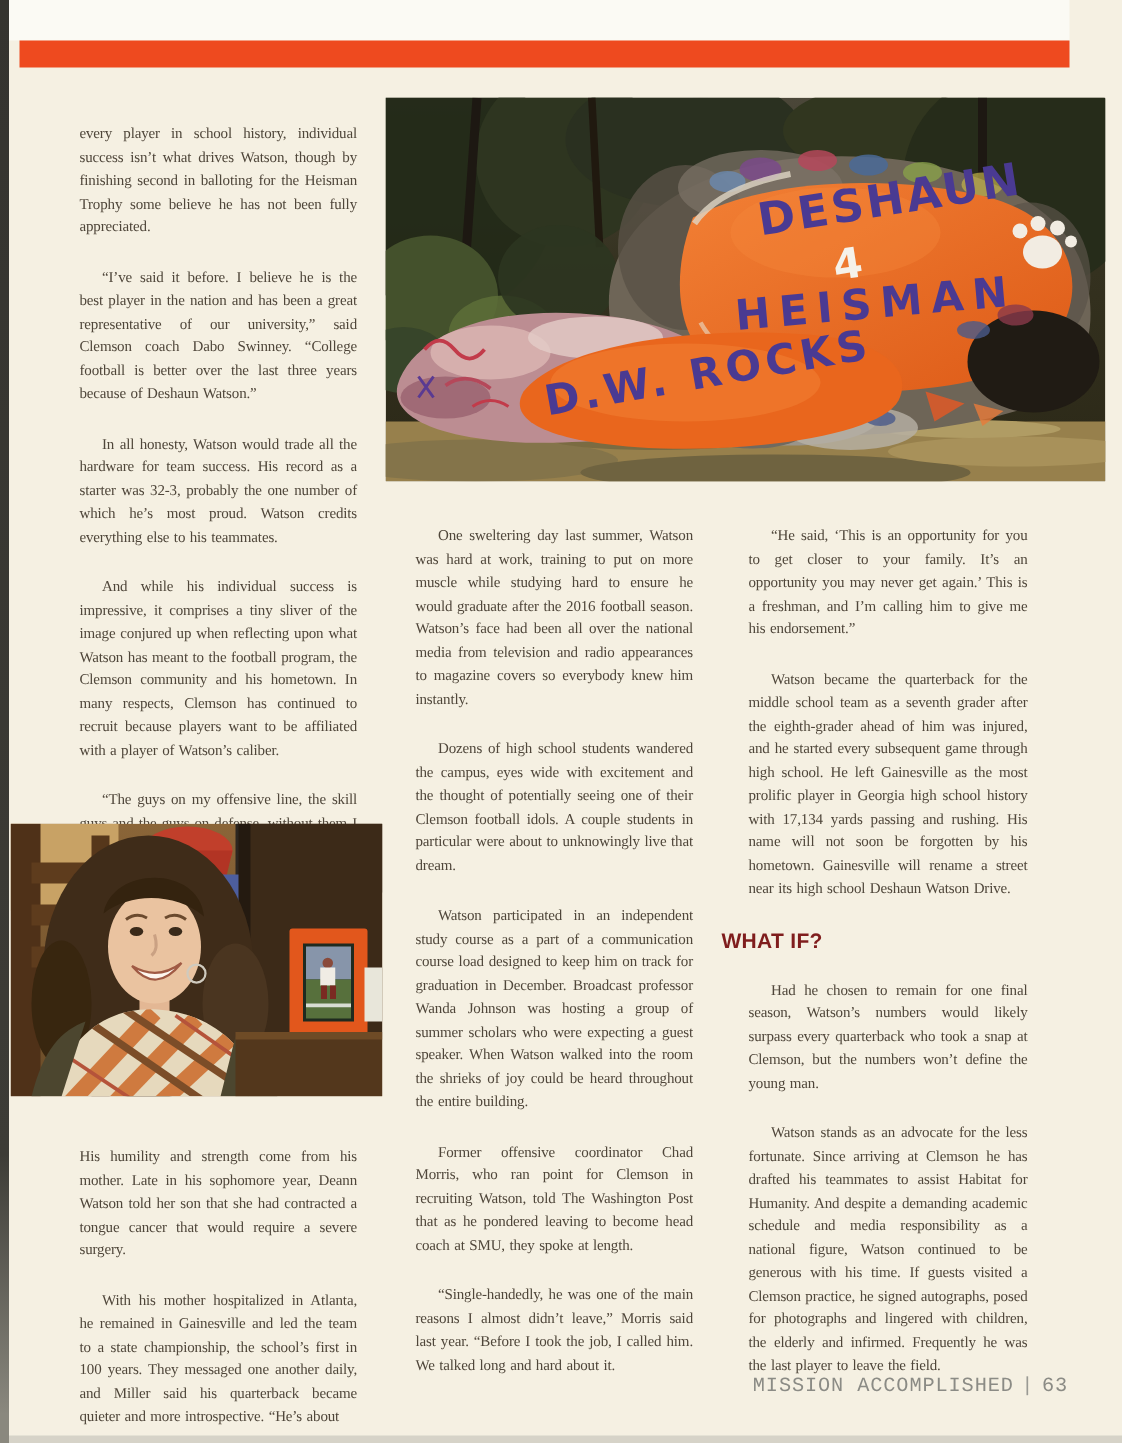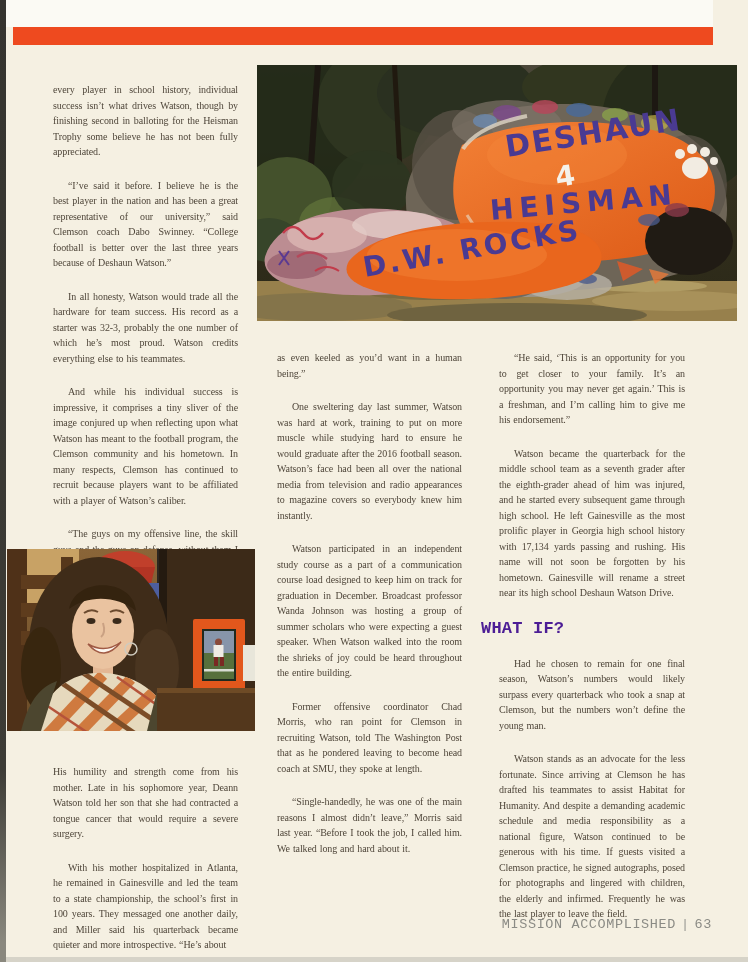--- a/index.html
+++ b/index.html
@@ -26,22 +26,22 @@
   .col p{
     margin:18px;font-size:10px;line-height:15.5px;text-align:justify;
     text-indent:15px;letter-spacing:-0.1px;word-spacing:0.06em;
   }
   .col p.noind{text-indent:0;}
   .col1{left:35px;top:64px;}
   .col1b{left:35px;top:746px;}
   .col2{left:259px;top:332px;}
   .col3{left:481px;top:332px;width:222px;}
   .what-if{
-    font-family:Liberation Mono, monospace;font-weight:bold;
-    color:#4c1d95;font-size:17px;letter-spacing:0.2px;
+    font-family:Liberation Sans, sans-serif;font-weight:bold;
+    color:#7f1d1d;font-size:14px;letter-spacing:0.2px;
     margin:10px 0 5px 0;
   }
   .photo{position:absolute;overflow:hidden;}
   .photo svg{display:block;}
   .rock-photo{left:257px;top:65px;width:480px;height:256px;}
   .mother-photo{left:7px;top:549px;width:248px;height:182px;}
   .page-footer{
     position:absolute;top:917px;right:36px;
     font-family:Liberation Mono, monospace;font-size:13.5px;
     color:#8b8b85;letter-spacing:0.6px;white-space:nowrap;
@@ -253,22 +253,22 @@
       </g>
     </svg>
   </div>
 
   <div class="col col1b">
     <p class="noind">His humility and strength come from his mother. Late in his sophomore year, Deann Watson told her son that she had contracted a tongue cancer that would require a severe surgery.</p>
     <p>With his mother hospitalized in Atlanta, he remained in Gainesville and led the team to a state championship, the school’s first in 100 years. They messaged one another daily, and Miller said his quarterback became quieter and more introspective. “He’s about</p>
   </div>
 
   <div class="col col2">
-    <p class="noind">as even keeled as you’d want in a human being.”</p>
     <p>One sweltering day last summer, Watson was hard at work, training to put on more muscle while studying hard to ensure he would graduate after the 2016 football season. Watson’s face had been all over the national media from television and radio appearances to magazine covers so everybody knew him instantly.</p>
+    <p>Dozens of high school students wandered the campus, eyes wide with excitement and the thought of potentially seeing one of their Clemson football idols. A couple students in particular were about to unknowingly live that dream.</p>
     <p>Watson participated in an independent study course as a part of a communication course load designed to keep him on track for graduation in December. Broadcast professor Wanda Johnson was hosting a group of summer scholars who were expecting a guest speaker. When Watson walked into the room the shrieks of joy could be heard throughout the entire building.</p>
     <p>Former offensive coordinator Chad Morris, who ran point for Clemson in recruiting Watson, told The Washington Post that as he pondered leaving to become head coach at SMU, they spoke at length.</p>
     <p>“Single-handedly, he was one of the main reasons I almost didn’t leave,” Morris said last year. “Before I took the job, I called him. We talked long and hard about it.</p>
   </div>
 
   <div class="col col3">
     <p>“He said, ‘This is an opportunity for you to get closer to your family. It’s an opportunity you may never get again.’ This is a freshman, and I’m calling him to give me his endorsement.”</p>
     <p>Watson became the quarterback for the middle school team as a seventh grader after the eighth-grader ahead of him was injured, and he started every subsequent game through high school. He left Gainesville as the most prolific player in Georgia high school history with 17,134 yards passing and rushing. His name will not soon be forgotten by his hometown. Gainesville will rename a street near its high school Deshaun Watson Drive.</p>
     <h3 class="what-if">WHAT IF?</h3>
     <p>Had he chosen to remain for one final season, Watson’s numbers would likely surpass every quarterback who took a snap at Clemson, but the numbers won’t define the young man.</p>

